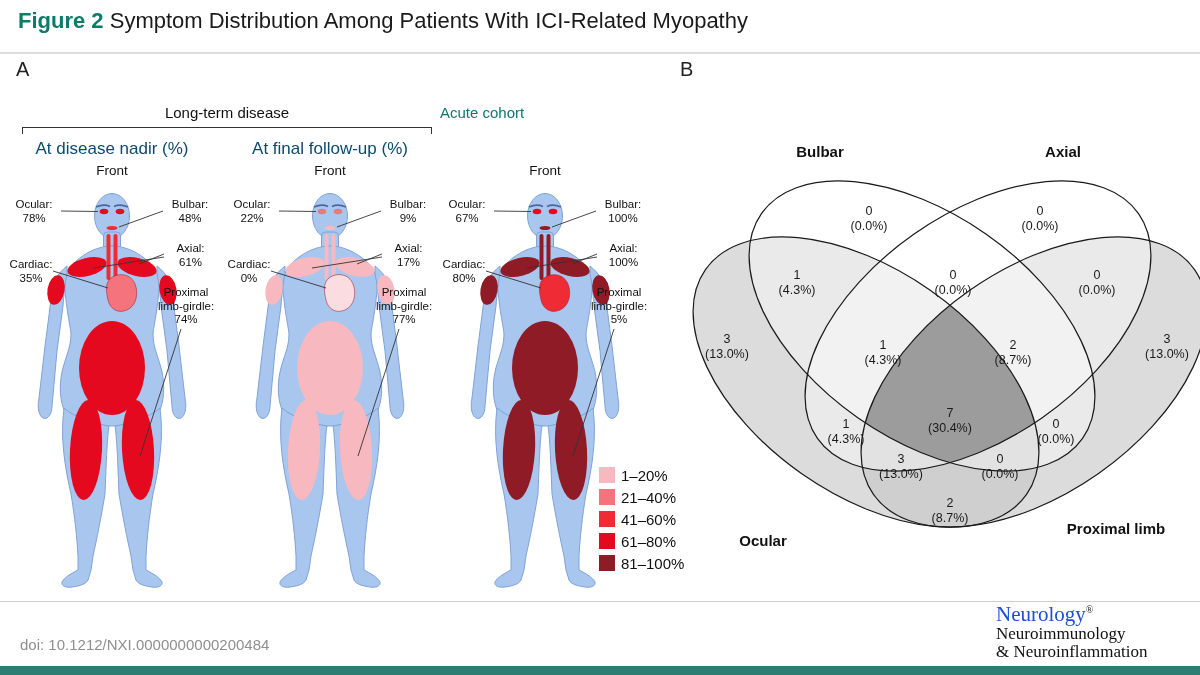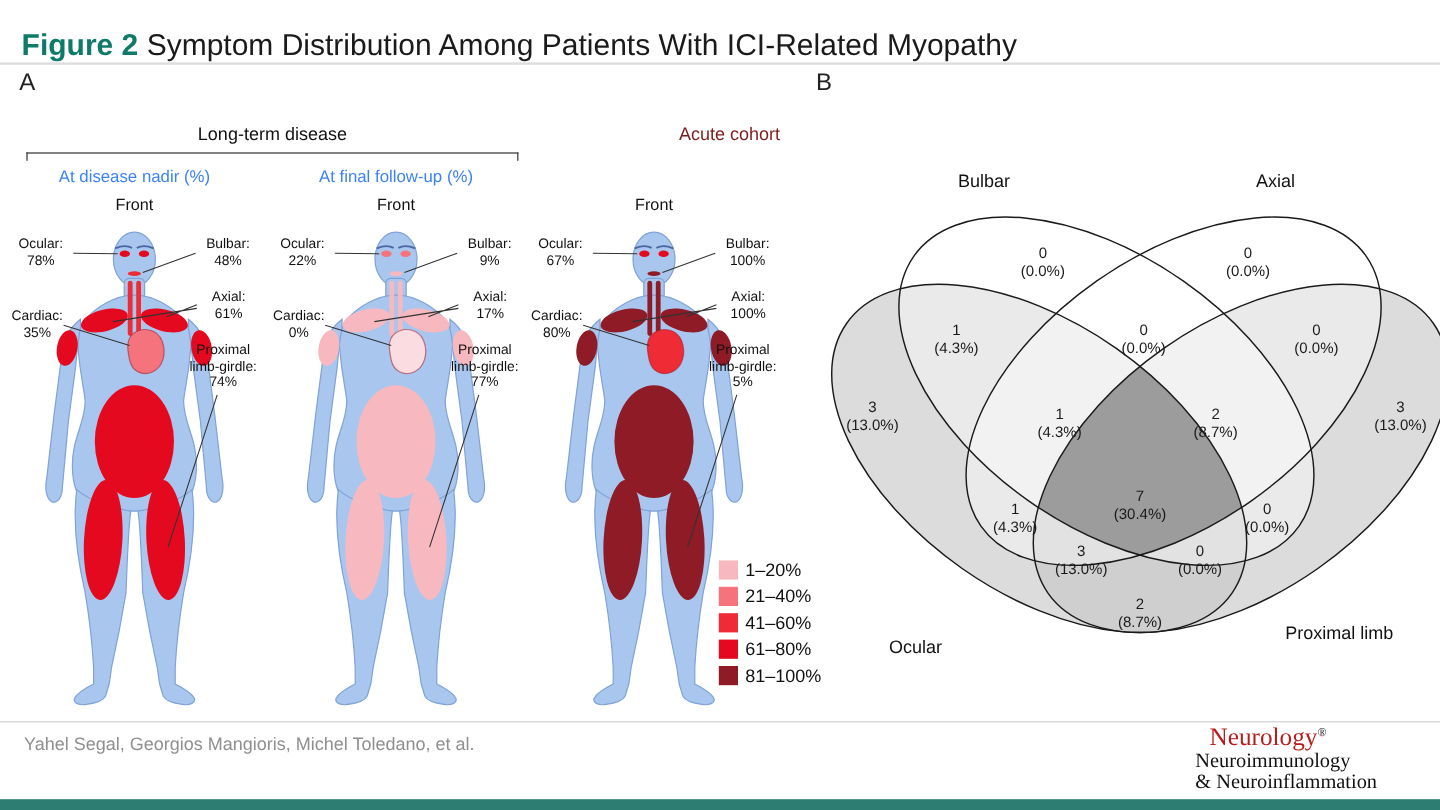--- a/index.html
+++ b/index.html
@@ -1,56 +1,56 @@
 <!DOCTYPE html>
 <html><head>
 <meta charset="utf-8">
 <style>
   *{margin:0;padding:0;box-sizing:border-box}
   html,body{width:1200px;height:675px}
   body{font-family:"Liberation Sans","DejaVu Sans",sans-serif;background:#fff;color:#111}
   .page{position:relative;width:1200px;height:675px;background:#fff;overflow:hidden}
 
   
-  .title-row{position:absolute;left:18px;top:24px;font-size:25px;white-space:nowrap}
+  .title-row{position:absolute;left:18px;top:8px;font-size:22px;white-space:nowrap}
   .fig-label{font-weight:bold}
   .title-text{color:#1a1a1a}
   .hr-top{position:absolute;left:0;top:52px;width:1200px;height:2px;background:#dddddd}
 
   .panel-label{position:absolute;font-size:20px;color:#222}
   .pl-a{left:16px;top:58px}
   .pl-b{left:680px;top:58px}
 
   
   .cohort-long{position:absolute;left:22px;top:104px;width:410px;text-align:center;font-size:15px;color:#111}
   .bracket{position:absolute;left:22px;top:127px;width:410px;height:7px;border-top:1.5px solid #333;border-left:1.5px solid #333;border-right:1.5px solid #333}
-  .cohort-acute{position:absolute;left:440px;top:104px;width:210px;text-align:right;font-size:15px;color:#7f1d1d}
+  .cohort-acute{position:absolute;left:440px;top:104px;width:210px;text-align:left;font-size:15px;color:#0f766e}
 
   
   .bodyfig{position:absolute;top:138px;width:210px;height:470px}
   .bf1{left:7px}.bf2{left:225px}.bf3{left:440px}
-  .subtitle{position:absolute;top:1px;left:-8px;right:-8px;text-align:center;font-size:14px;color:#3b82f6}
+  .subtitle{position:absolute;top:1px;left:-8px;right:-8px;text-align:center;font-size:17px;color:#0c4a6e}
   .front{position:absolute;top:25px;left:0;right:0;text-align:center;font-size:13.5px;color:#111}
   .bodysvg{position:absolute;left:0;top:0;width:210px;height:470px}
   .co{position:absolute;font-size:11.5px;line-height:1.18;text-align:center;color:#111}
   .co-ocular{left:0;top:60px;width:54px}
   .co-bulbar{left:156px;top:60px;width:54px}
   .co-axial{left:157px;top:104px;width:53px}
   .co-cardiac{left:0;top:120px;width:48px}
   .co-proximal{left:148px;top:148px;width:62px}
 
   
   .legend{position:absolute;left:599px;top:464px}
   .lg-row{display:flex;align-items:center;height:22px}
   .lg-sw{width:16px;height:16px;margin-right:6px;flex:0 0 16px}
   .lg-label{font-size:15px;color:#111;white-space:nowrap}
 
   
   .venn-svg{position:absolute;left:680px;top:150px;width:520px;height:420px}
-  .vset{position:absolute;transform:translate(-50%,-50%);font-weight:normal;font-size:15px;color:#111;white-space:nowrap}
+  .vset{position:absolute;transform:translate(-50%,-50%);font-weight:bold;font-size:15px;color:#111;white-space:nowrap}
   .vr{position:absolute;transform:translate(-50%,-50%);text-align:center;font-size:12.5px;line-height:1.18;color:#1a1a1a;white-space:nowrap}
   .vr span{display:block}
 
   
   .hr-bottom{position:absolute;left:0;top:601px;width:1200px;height:1px;background:#cfcfcf}
   .authors{position:absolute;left:20px;top:612px;font-size:15px;color:#8f8f8f}
   .doi{position:absolute;left:20px;top:636px;font-size:15px;color:#8f8f8f}
   .journal{position:absolute;right:14px;top:603px;width:190px;font-family:"Liberation Serif","DejaVu Serif",serif;text-align:left;line-height:1.05}
   .j1{font-size:21px}
   .j1 sup{font-size:10px}
@@ -347,21 +347,21 @@
   <div class="vr" style="left:1000px;top:467px">
       <span>0</span>
       <span>(0.0%)</span>
     </div>
   <div class="vr" style="left:950px;top:511px">
       <span>2</span>
       <span>(8.7%)</span>
     </div>
 
   <div class="hr-bottom"></div>
-  <div class="authors">Yahel Segal, Georgios Mangioris, Michel Toledano, et al.</div>
+  <div class="doi">doi: 10.1212/NXI.0000000000200484</div>
   <div class="journal">
-    <div class="j1"><span style="color: #b91c1c; margin-left: 12px;">Neurology</span><sup>®</sup></div>
+    <div class="j1"><span style="color: #1d4ed8;">Neurology</span><sup>®</sup></div>
     <div class="j2">Neuroimmunology</div>
     <div class="j3">&amp; Neuroinflammation</div>
   </div>
   <div class="teal-bar" style="background-color: rgb(46, 125, 114);"></div>
 
 </div>
 
 </body></html>

